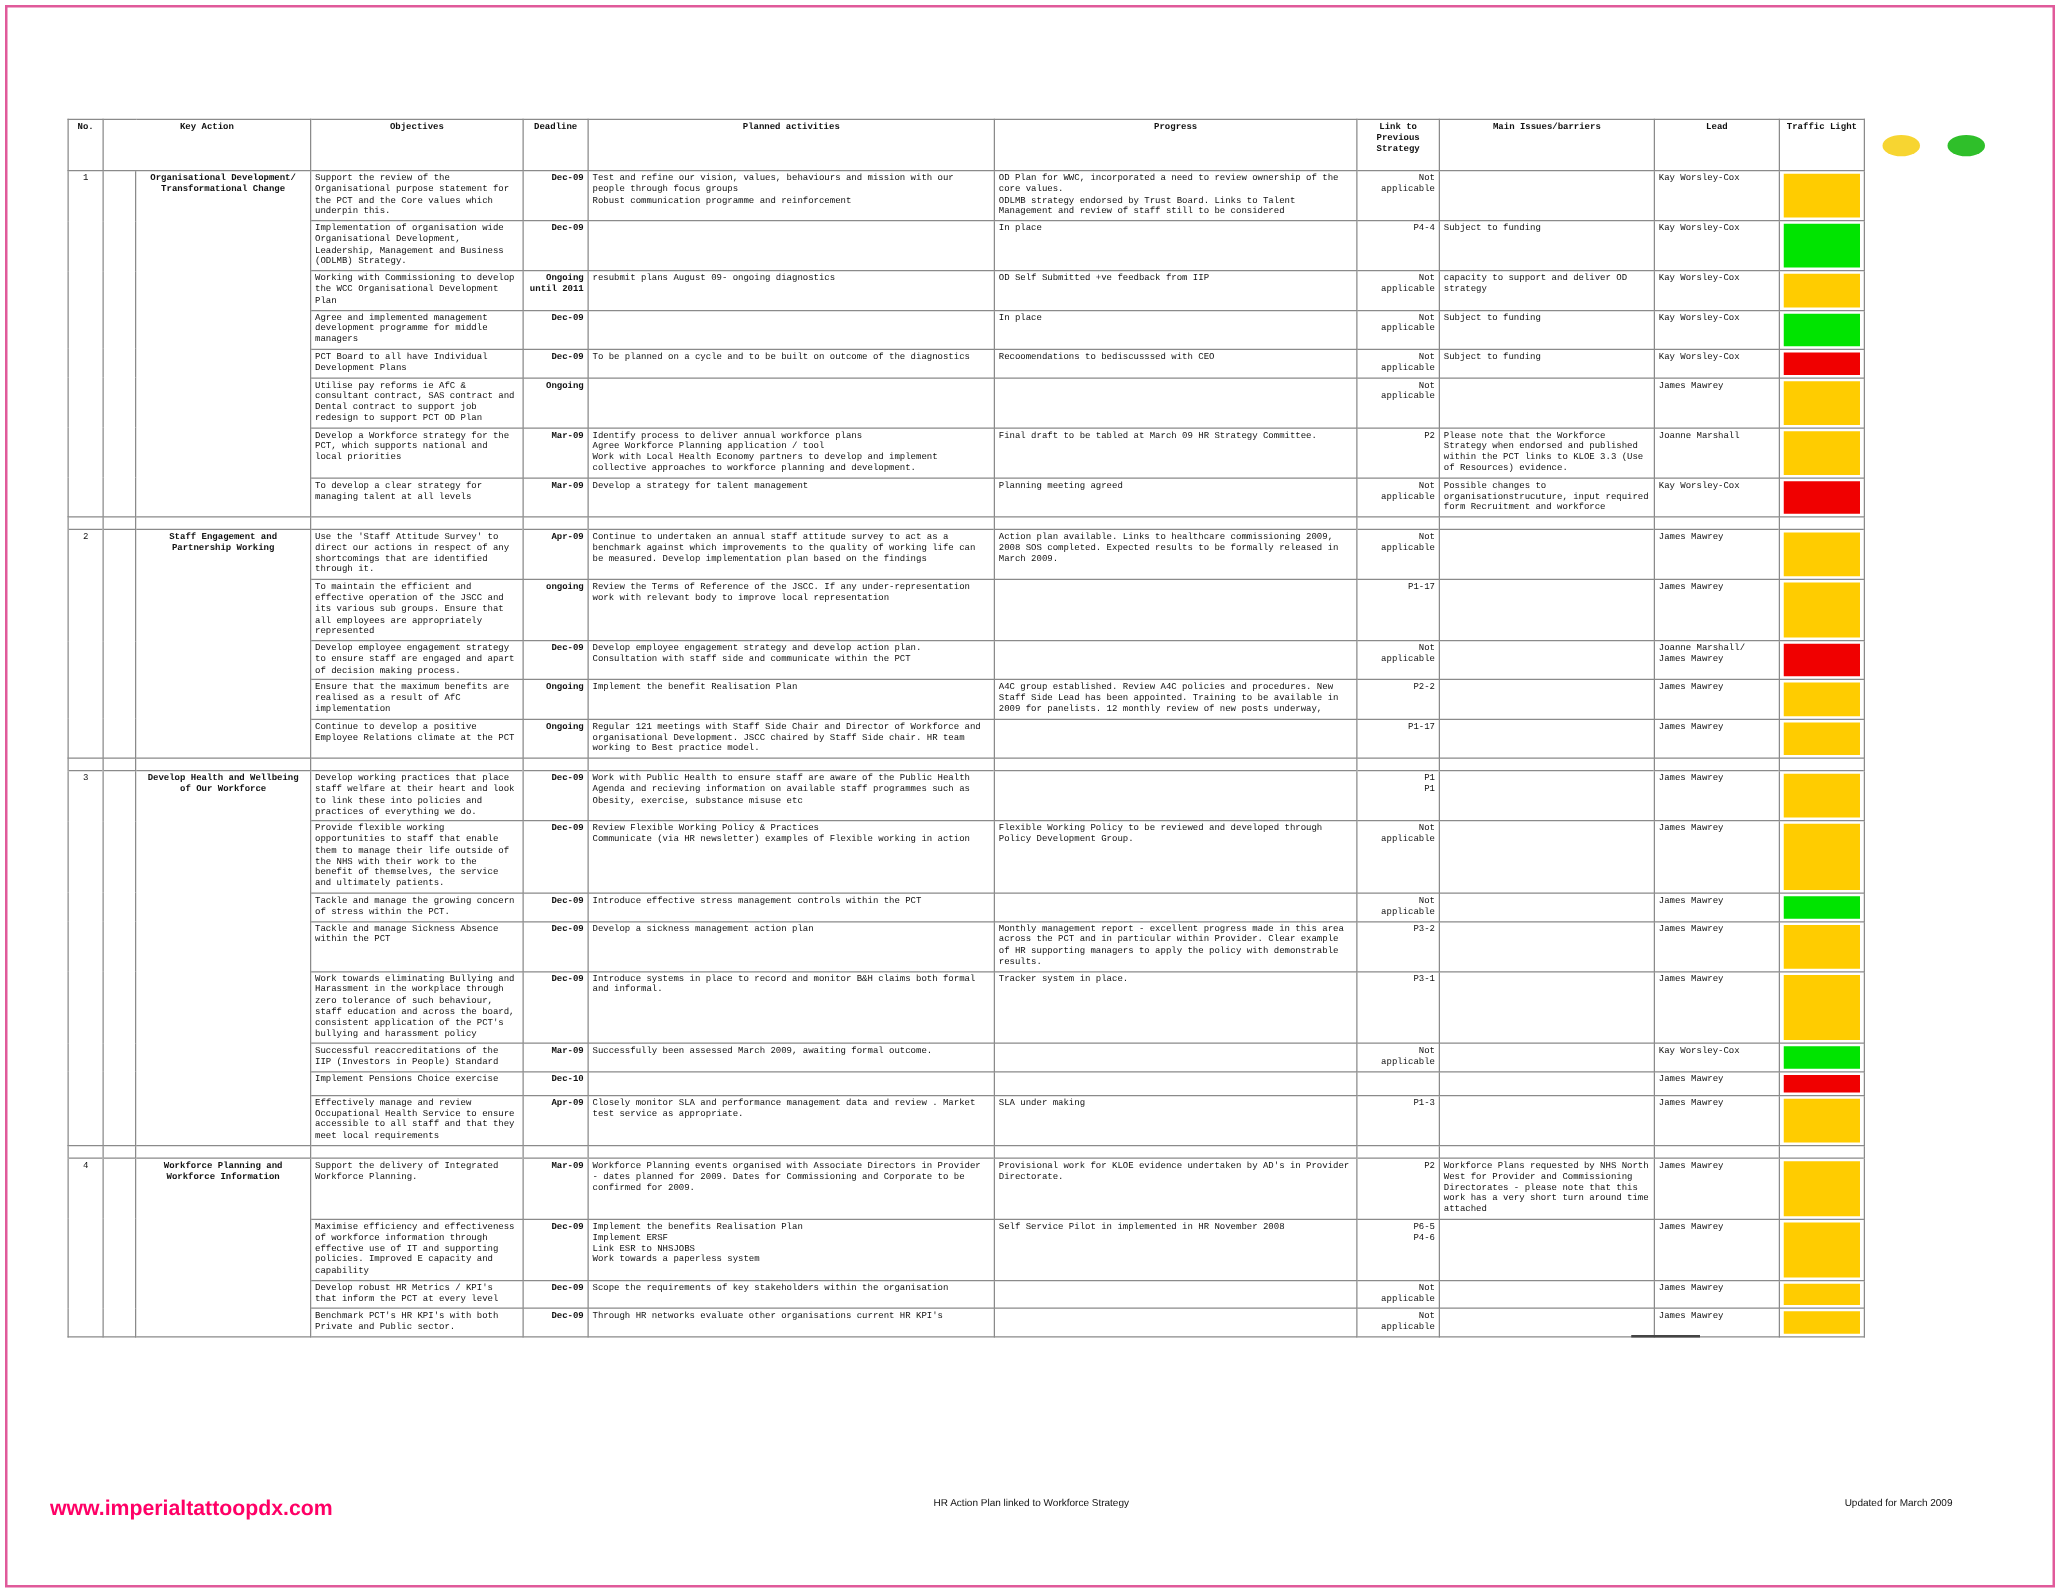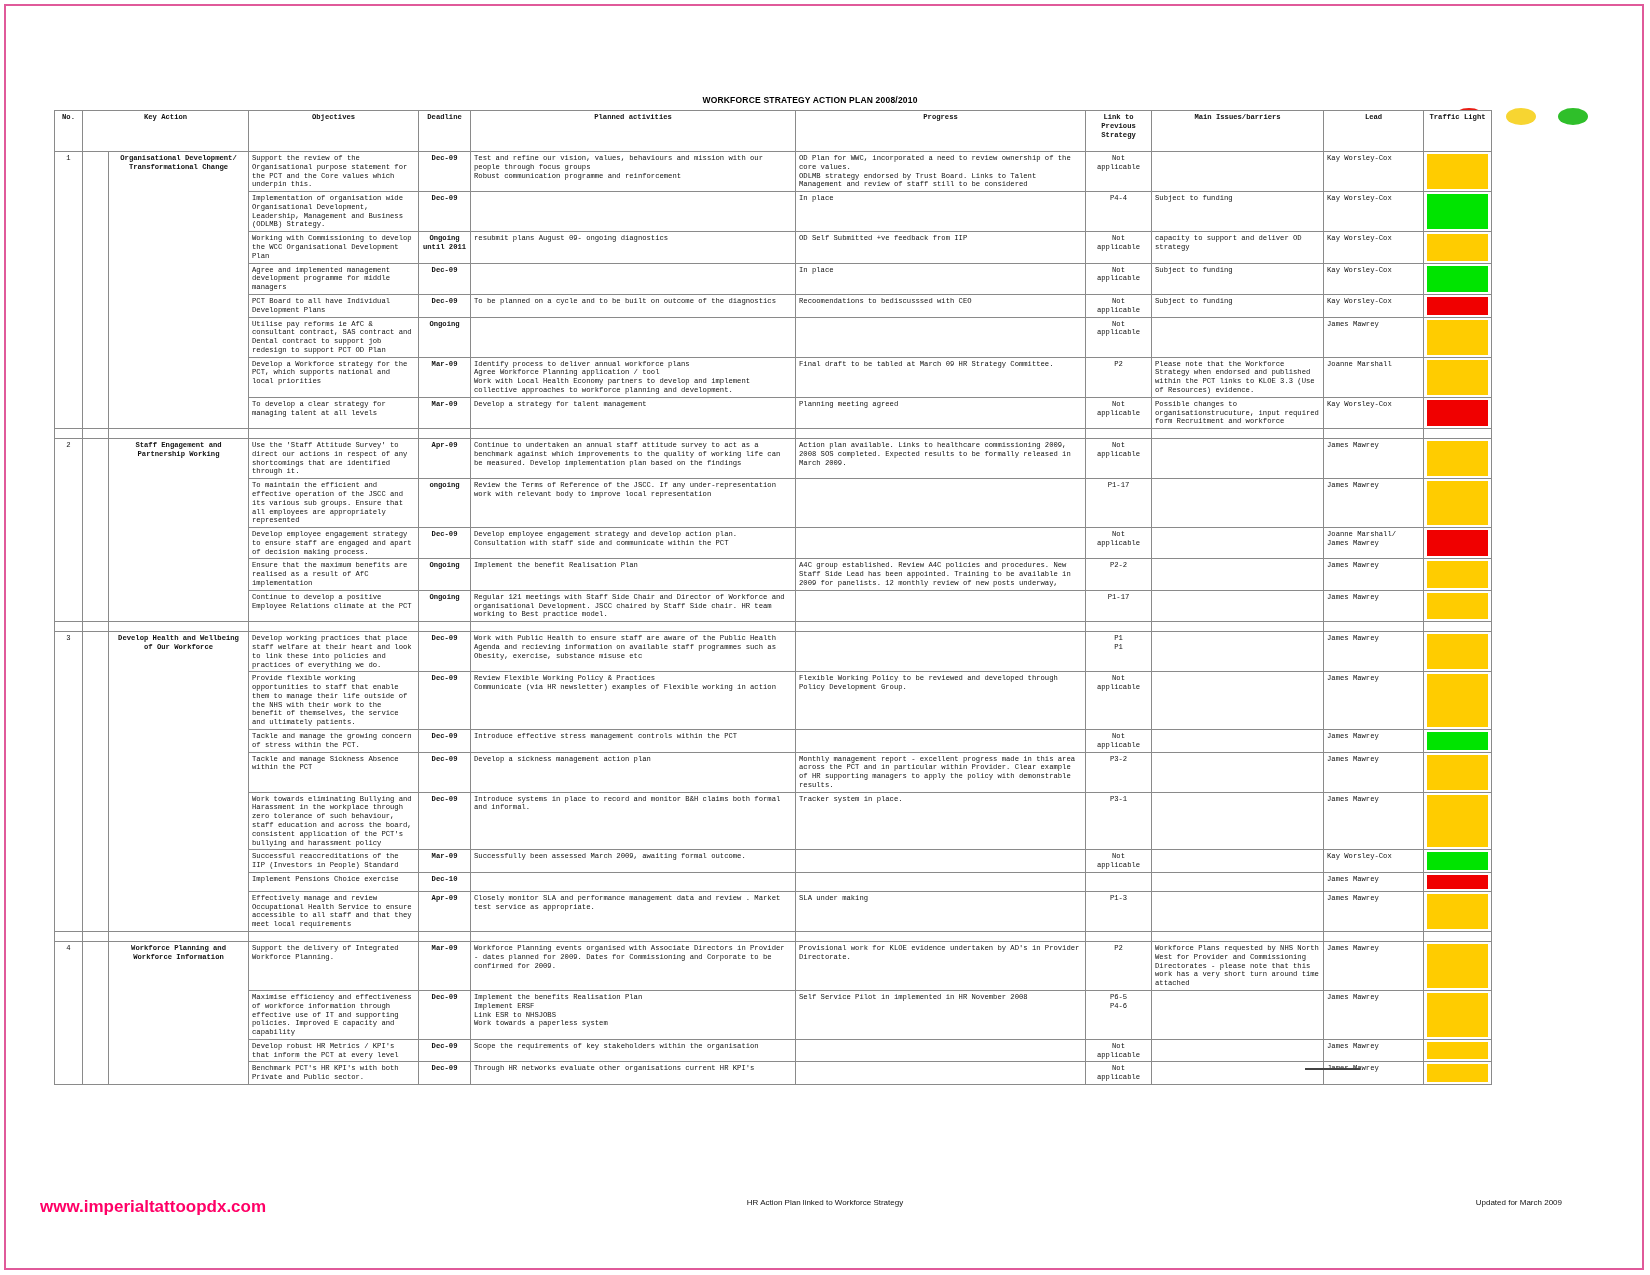--- a/index.html
+++ b/index.html
@@ -83,24 +83,24 @@
   td.key-cell {
     vertical-align: middle;
     text-align: center;
     font-weight: bold;
     font-size: 7.4px;
     line-height: 1.3;
   }
   td.dead-cell {
     font-weight: bold;
     font-size: 7.2px;
-    text-align: center;
+    text-align: right;
   }
   td.link-cell {
-    text-align: center;
+    text-align: right;
     vertical-align: bottom;
     font-size: 7.1px;
   }
   td.traffic-cell {
     padding: 0;
   }
   .tl {
     width: 100%;
     height: 100%;
     min-height: 14px;
@@ -174,21 +174,20 @@
 
 <div class="page-border"></div>
 
 <div class="dots">
   <div class="dot red"></div>
   <div class="dot amber"></div>
   <div class="dot green"></div>
 </div>
 
 <div class="sheet">
-  <div class="doc-title">WORKFORCE STRATEGY ACTION PLAN 2008/2010</div>
 
   <table class="grid" id="action-table">
     <colgroup>
       <col class="c-no">
         <col class="c-blank">
         <col class="c-key">
         <col class="c-obj">
         <col class="c-dead">
       <col class="c-plan">
         <col class="c-prog">

